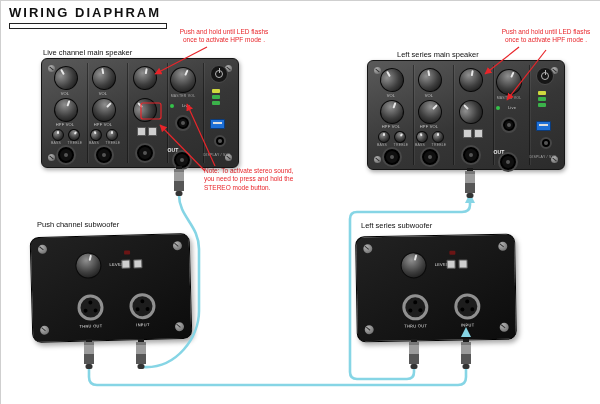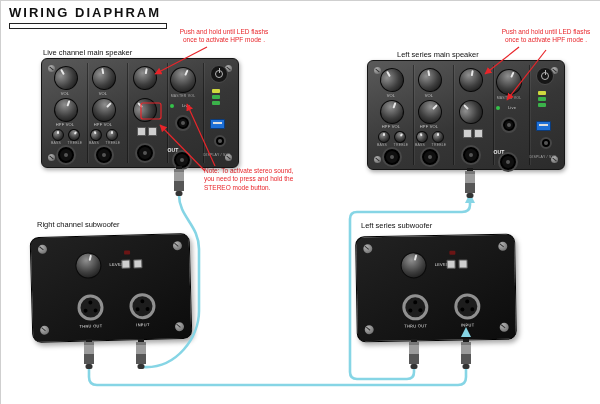--- a/index.html
+++ b/index.html
@@ -54,21 +54,21 @@
 <body>
 
 <div id="stage">
 
   <div class="title">WIRING DIAPHRAM</div>
   <div class="setup-box">
   </div>
 
   <div class="label" style="left:42px;top:47px">Live channel main speaker</div>
   <div class="label" style="left:396px;top:49px">Left series main speaker</div>
-  <div class="label" style="left:36px;top:219px">Right channel subwoofer</div>
+  <div class="label" style="left:36px;top:219px">Push channel subwoofer</div>
   <div class="label" style="left:360px;top:220px">Left series subwoofer</div>
 
   <div class="red-ann" style="left:172px;top:27px">
     <div>Push and hold until LED flashs</div>
     <div>once to activate HPF mode .</div>
   </div>
   <div class="red-ann" style="left:494px;top:27px">
     <div>Push and hold until LED flashs</div>
     <div>once to activate HPF mode .</div>
   </div>

